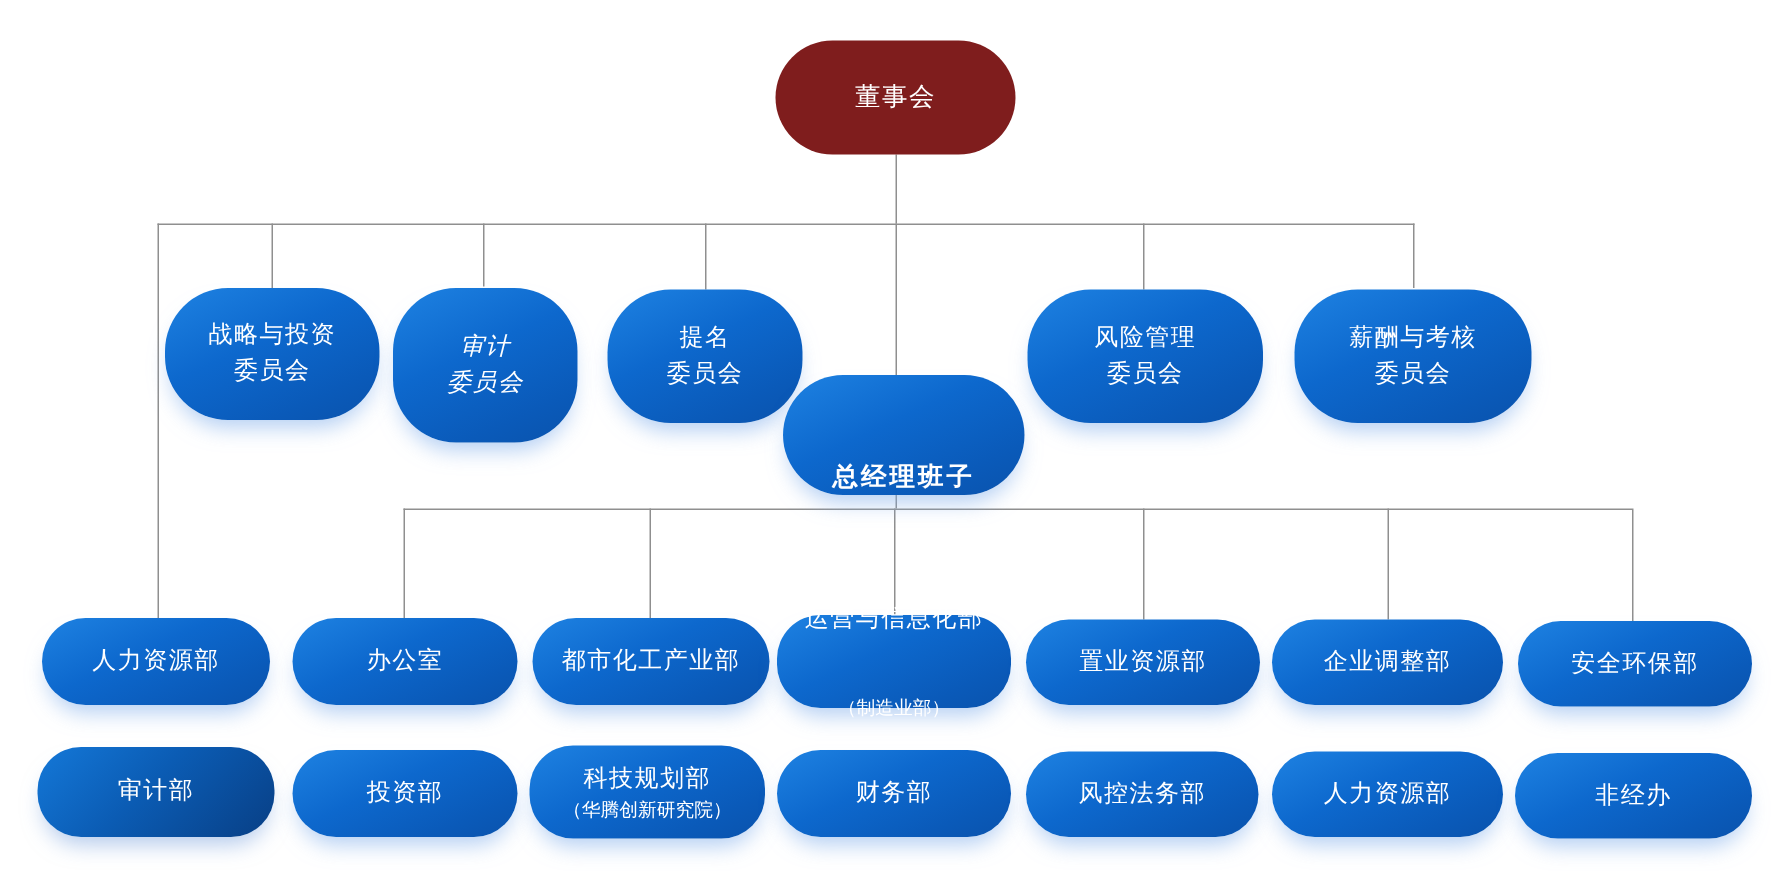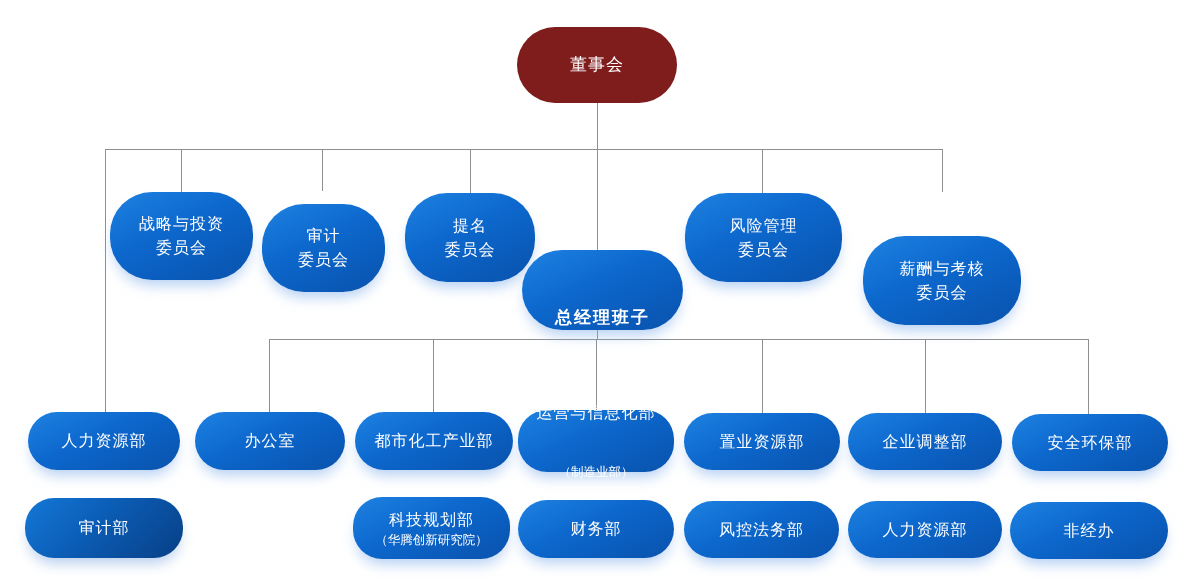--- a/index.html
+++ b/index.html
@@ -99,33 +99,33 @@
   <div class="vl" style="left:1088px; top:339px; height:76px;"></div>
 
   <div class="node root-box" style="left:517px; top:27px; width:160px; height:76px;">
     <span>董事会</span>
   </div>
 
   <div class="node blue committee" style="left:110px; top:192px; width:143px; height:88px;">
     <span>战略与投资</span>
     <span>委员会</span>
   </div>
-  <div class="node blue committee" style="left:262px; top:204px; width:123px; height:88px;">
+  <div class="node blue committee" style="left:262px; top:192px; width:123px; height:103px;font-style:italic;">
     <span>审计</span>
     <span>委员会</span>
   </div>
   <div class="node blue committee" style="left:405px; top:193px; width:130px; height:89px;">
     <span>提名</span>
     <span>委员会</span>
   </div>
   <div class="node blue committee" style="left:685px; top:193px; width:157px; height:89px;">
     <span>风险管理</span>
     <span>委员会</span>
   </div>
-  <div class="node blue committee" style="left:863px; top:193px; width:158px; height:89px;margin-top:43px;">
+  <div class="node blue committee" style="left:863px; top:193px; width:158px; height:89px;">
     <span>薪酬与考核</span>
     <span>委员会</span>
   </div>
 
   <div class="node blue gm" style="left:522px; top:250px; width:161px; height:80px;justify-content:flex-end;">
     <span>总经理班子</span>
   </div>
 
   <div class="node blue dept" style="left:28px; top:412px; width:152px; height:58px;">
     <span>人力资源部</span>
@@ -146,20 +146,23 @@
   <div class="node blue dept" style="left:684px; top:413px; width:156px; height:57px;">
     <span>置业资源部</span>
   </div>
   <div class="node blue dept" style="left:1012px; top:414px; width:156px; height:57px;">
     <span>安全环保部</span>
   </div>
 
   <div class="node blue dept audit-dark" style="left:25px; top:498px; width:158px; height:60px;">
     <span>审计部</span>
   </div>
+  <div class="node blue dept" style="left:195px; top:500px; width:150px; height:58px;">
+    <span>投资部</span>
+  </div>
   <div class="node blue dept" style="left:353px; top:497px; width:157px; height:62px;">
     <span>科技规划部</span>
     <span class="sub">（华腾创新研究院）</span>
   </div>
   <div class="node blue dept" style="left:518px; top:500px; width:156px; height:58px;">
     <span>财务部</span>
   </div>
   <div class="node blue dept" style="left:684px; top:501px; width:155px; height:57px;">
     <span>风控法务部</span>
   </div>

